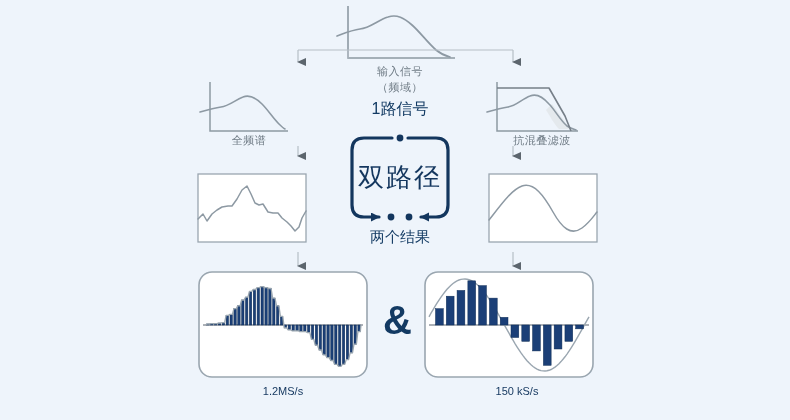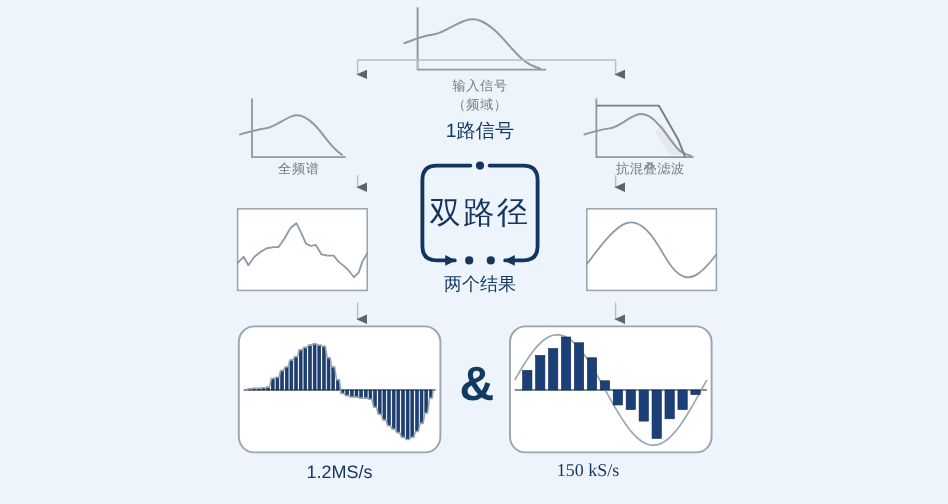--- a/index.html
+++ b/index.html
@@ -39,21 +39,21 @@
     position:absolute;
     color:#133a63;
     font-size:40px;
     font-weight:bold;
     line-height:1;
     white-space:nowrap;
   }
   .rate{
     position:absolute;
     color:#13365e;
-    font-size:15px;
+    font-size:11px;
     white-space:nowrap;
     text-align:center;
   }
 </style>
 </head>
 <body>
 
 <div id="stage">
 
   <svg width="790" height="420" viewBox="0 0 790 420">
@@ -195,15 +195,15 @@
   <div class="lbl" style="left:487px;top:133px;width:110px;">抗混叠滤波</div>
 
   <div class="lbl" style="left:199px;top:133px;width:100px;">全频谱</div>
 
   <div class="badge-text" style="left:330px;top:160px;width:140px;">双路径</div>
   <div class="lbl-dark" style="left:330px;top:228px;width:140px;font-size:15px;">两个结果</div>
 
   <div class="amp" style="left:383px;top:300px;">&amp;</div>
 
   <div class="rate" style="left:213px;top:385px;width:140px;">1.2MS/s</div>
-  <div class="rate" style="left:420px;top:385px;width:140px;font-family:Liberation Serif, serif;">150 kS/s</div>
+  <div class="rate" style="left:447px;top:385px;width:140px;">150 kS/s</div>
 
 </div>
 
 </body></html>

